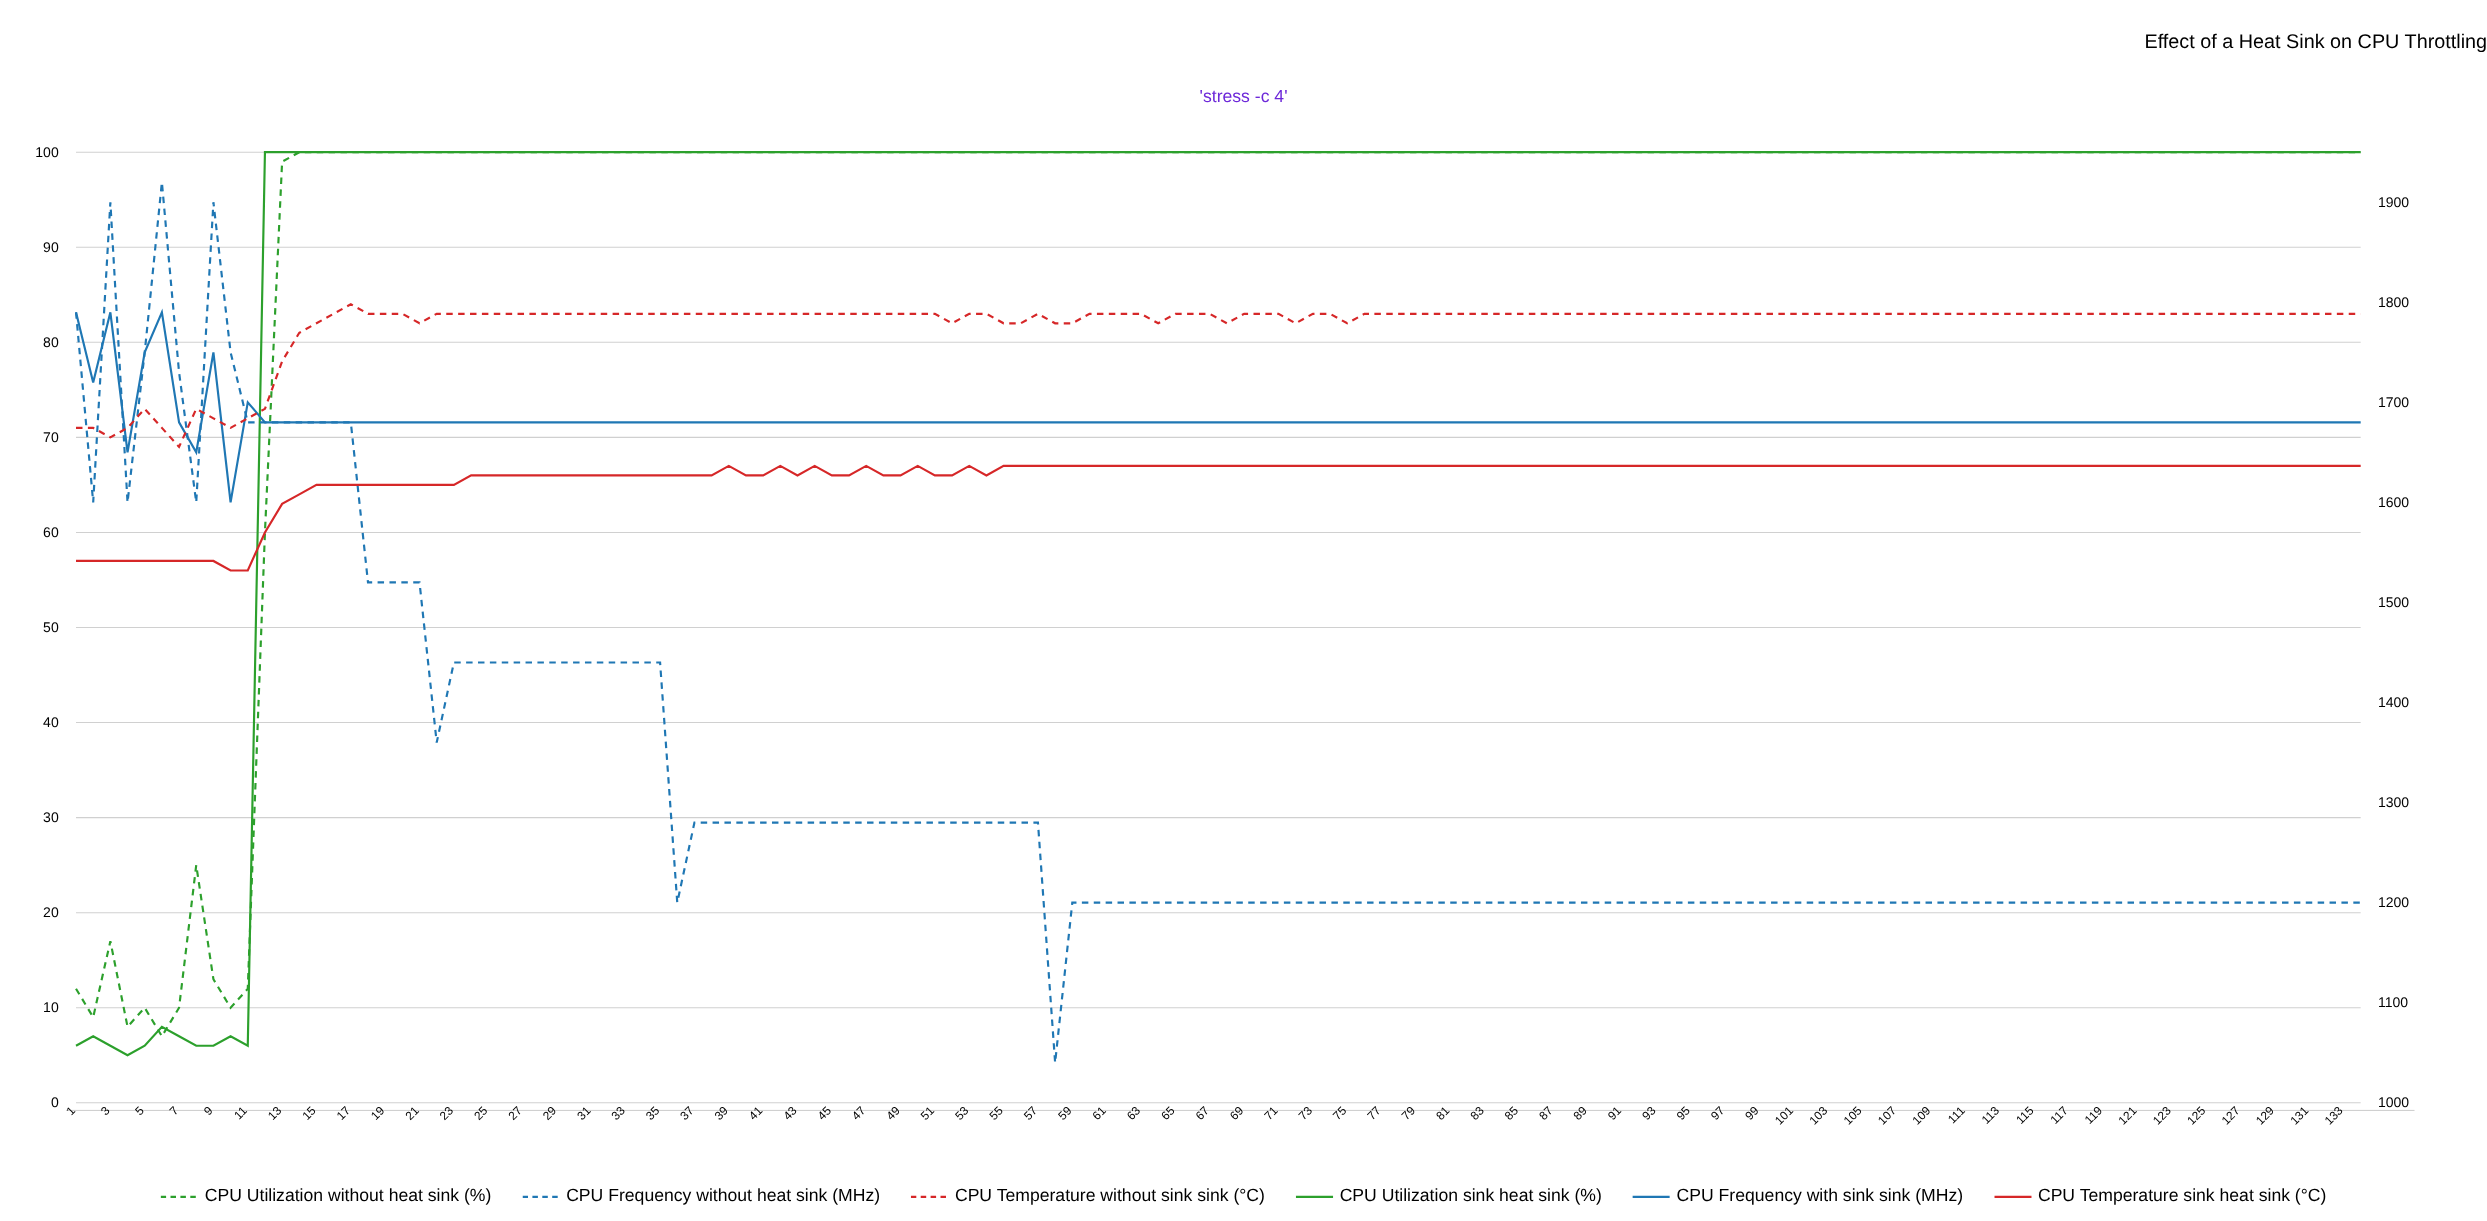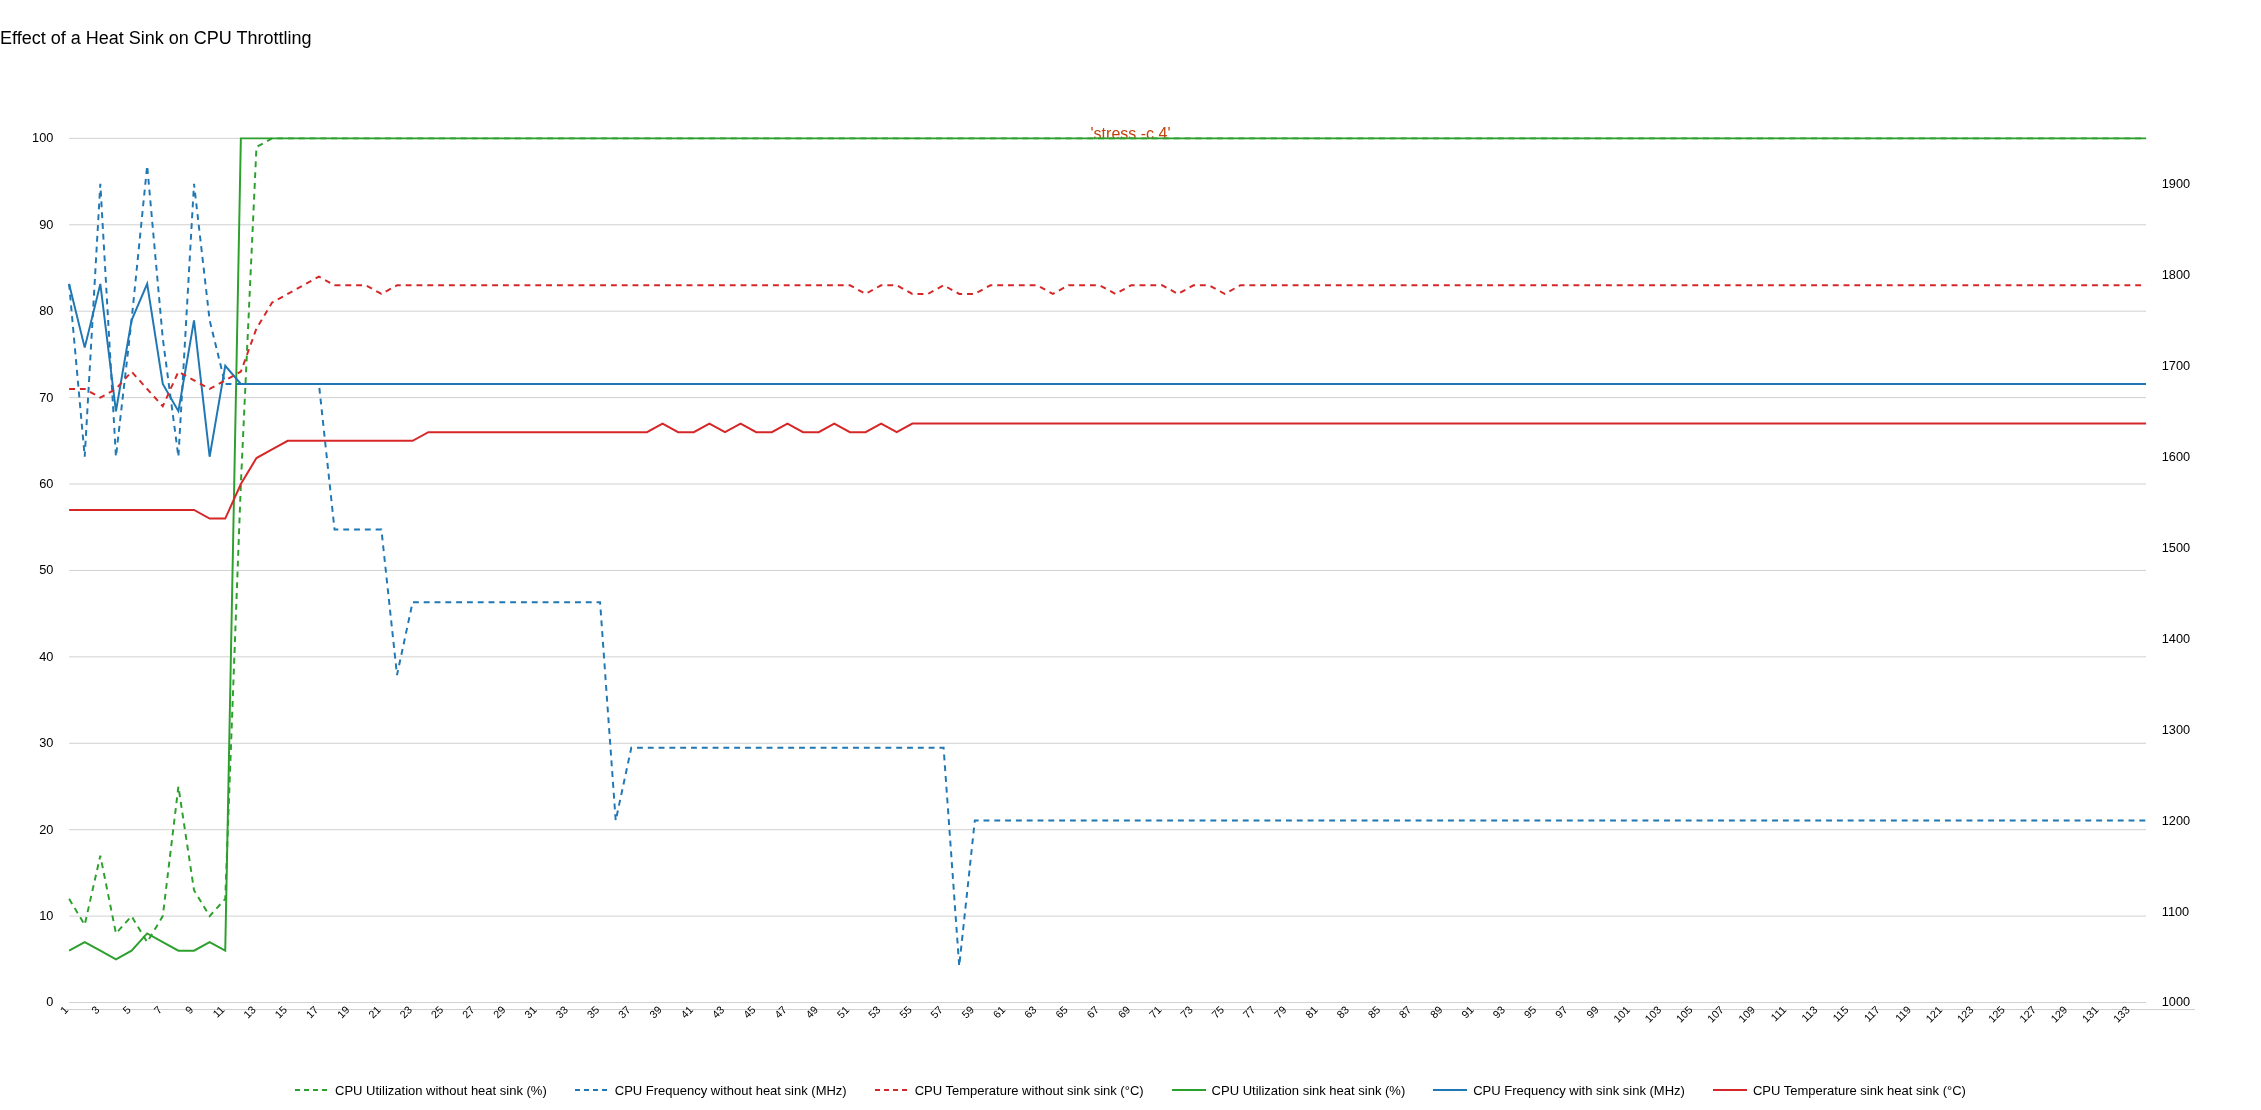--- a/index.html
+++ b/index.html
@@ -7,49 +7,48 @@
     background: #fff;
     font-family: Arial, Helvetica, sans-serif;
     width: 2261px;
     height: 1110px;
     position: relative;
     overflow: hidden;
   }
   .title {
     position: absolute;
     left: 0; right: 0;
-    text-align: left;
+    text-align: right;
     top: 28px;
     font-size: 18px;
     color: #000;
   }
   .subtitle {
     position: absolute;
     left: 0; right: 0;
     text-align: center;
     top: 80px;
     font-size: 16px;
-    color: #c2410c;
-    margin-top: 45px;
+    color: #6d28d9;
   }
   .plot {
     position: absolute;
     left: 60px;
     top: 130px;
     width: 2135px;
     height: 880px;
     border-bottom: 1px solid #d0d0d0;
   }
   .plot svg { display:block; }
   .legend {
     position: absolute;
     bottom: 12px;
     left: 0; right: 0;
     text-align: center;
-    font-size: 13px;
+    font-size: 16px;
     color: #000;
     white-space: nowrap;
   }
   .legend .item {
     display: inline-flex;
     align-items: center;
     margin: 0 14px;
     gap: 6px;
   }
   .legend svg { flex: 0 0 auto; }

